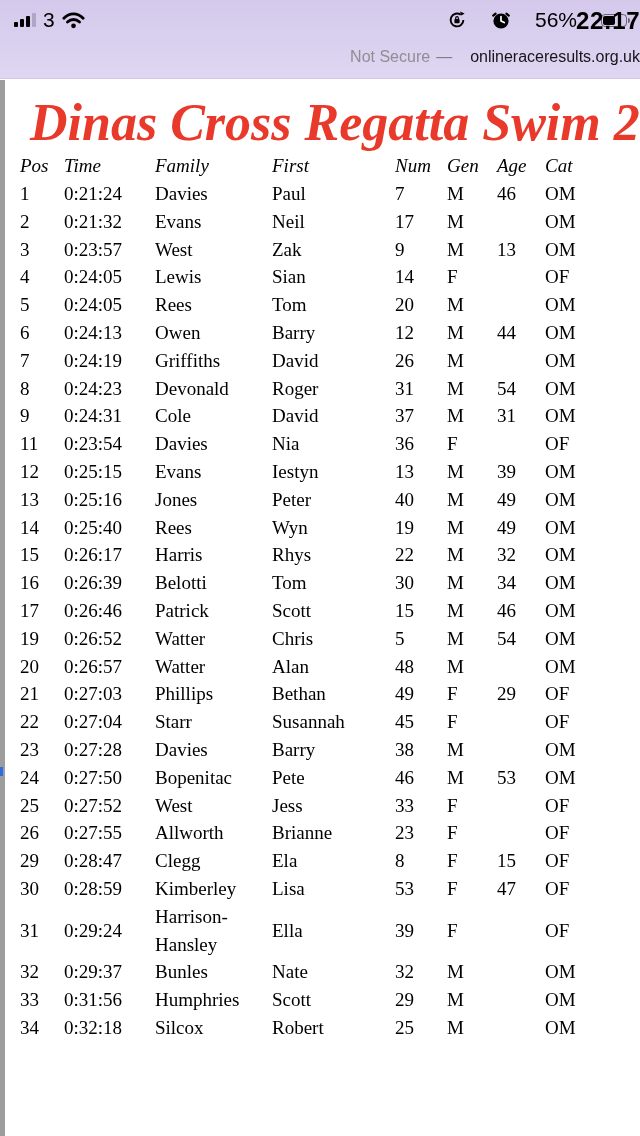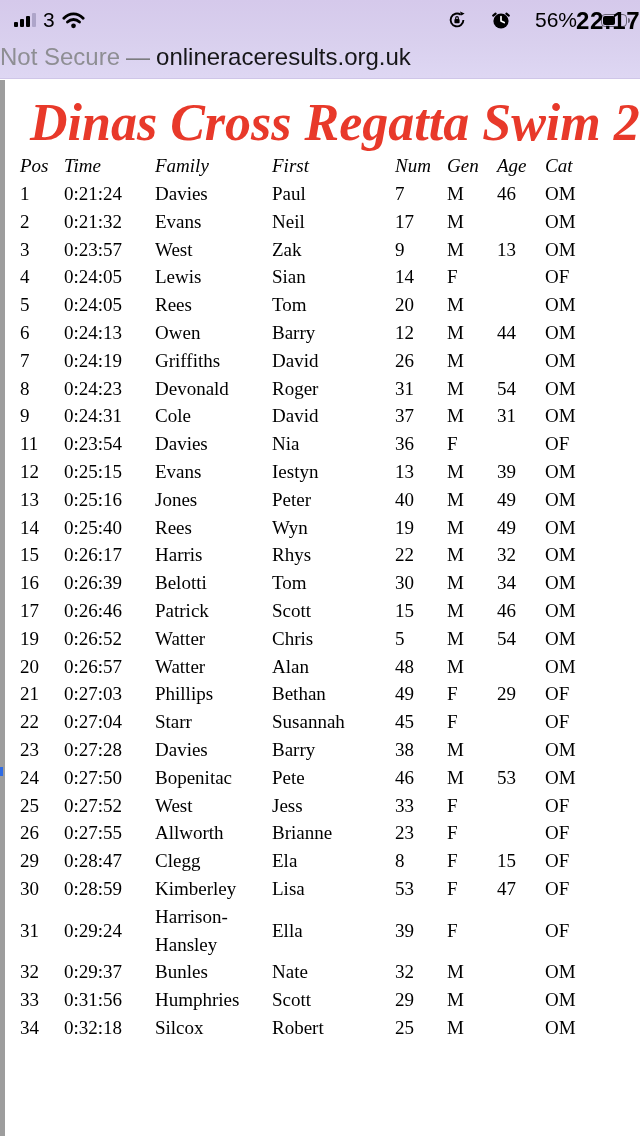--- a/index.html
+++ b/index.html
@@ -33,26 +33,26 @@
     width:26px; height:13px; border:1.5px solid rgba(0,0,0,0.5);
     border-radius:4px; box-sizing:border-box; padding:1px;
   }
   .battery-fill { display:block; height:100%; background:#000; border-radius:2px; }
   .battery-nub {
     width:2px; height:5px; background:rgba(0,0,0,0.5);
     border-radius:0 2px 2px 0; margin-left:1px;
   }
   .url-row {
     position:absolute; top:38px; left:0; right:0; height:38px;
-    display:flex; align-items:center; justify-content:flex-start; gap:6px;
-    font-size:24px;
+    display:flex; align-items:center; justify-content:flex-end; gap:6px;
+    font-size:16px;
   }
   .sec-label { color:#8e8e93; }
   .sec-sep { color:#7c7c80; }
-  .domain-text { color:#161618; }
+  .domain-text { color:#161618;margin-left:12px; }
 
   
   .left-strip { position:absolute; left:0; top:80px; width:5px; height:1056px; background:#9d9d9d; }
   .blue-tick { position:absolute; left:0; top:767px; width:3px; height:9px; background:#2f6be4; }
 
   .page-title {
     position:absolute; top:84px; left:14px; margin:16px;
     font-family:"Liberation Serif", serif; font-style:italic; font-weight:700;
     font-size:52px; line-height:46px; white-space:nowrap;
   }

